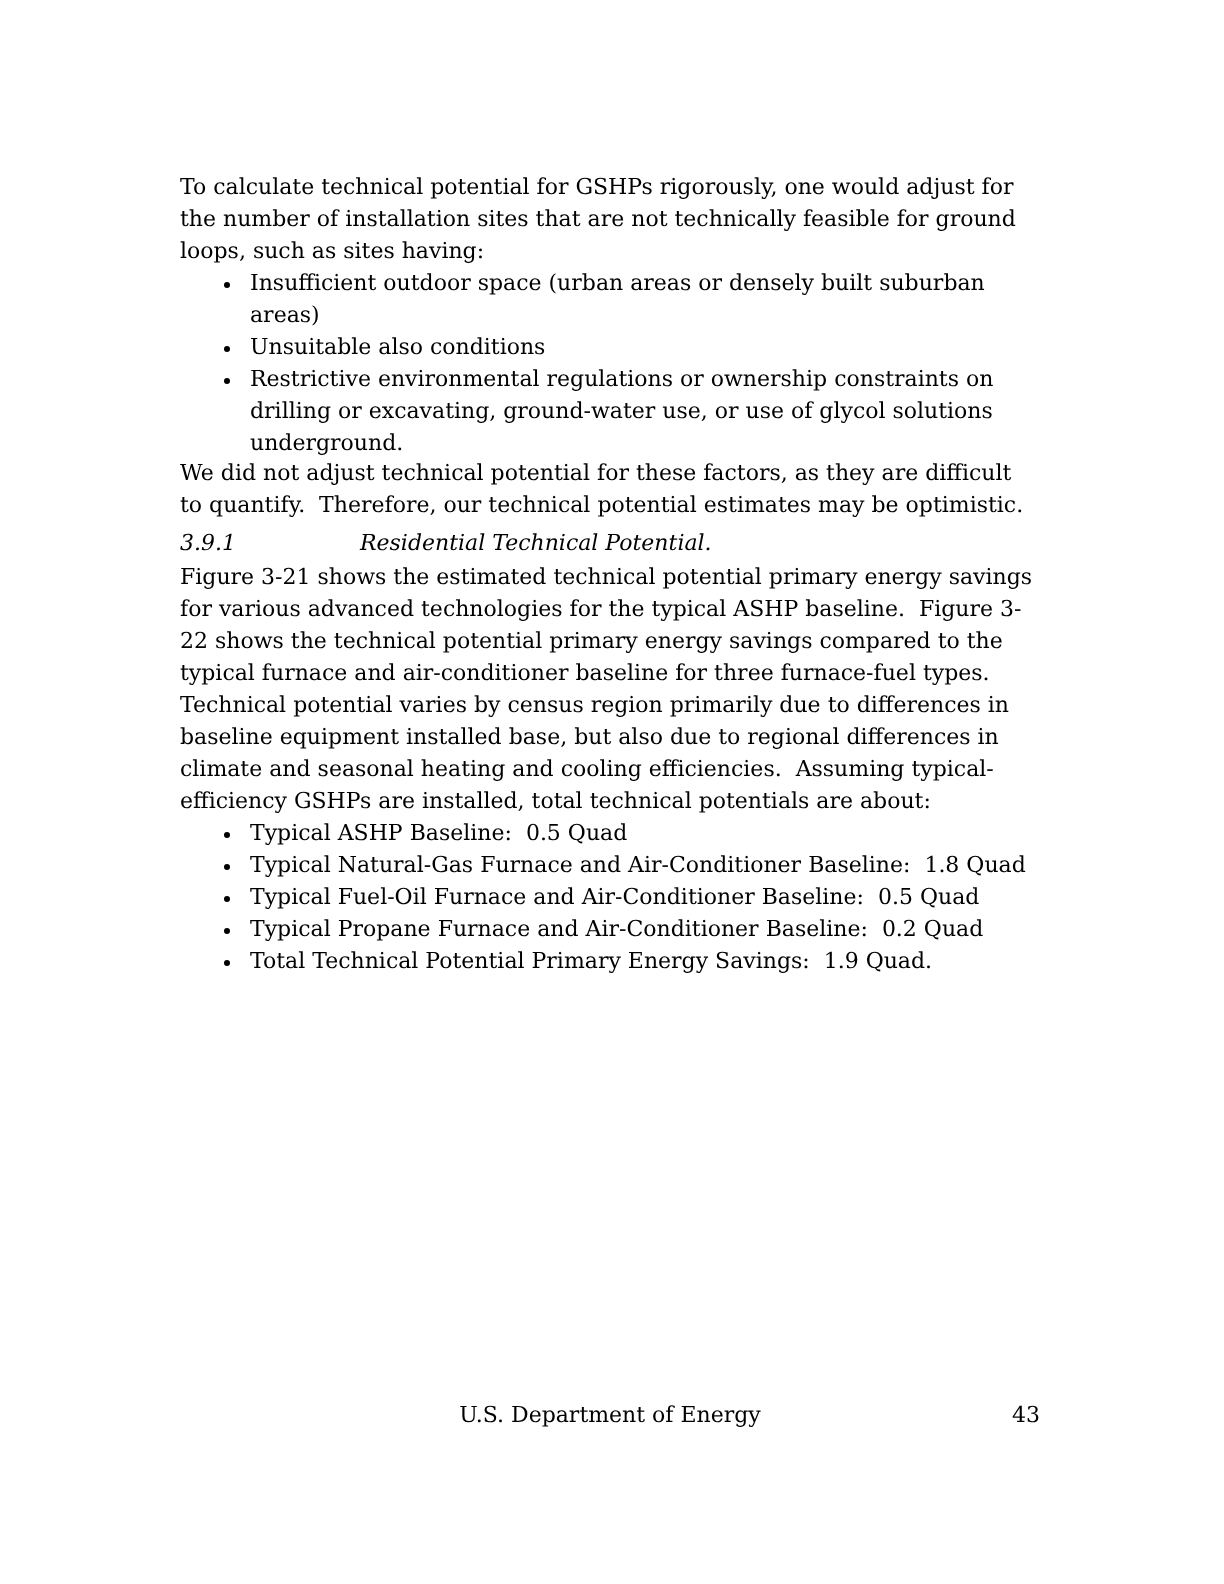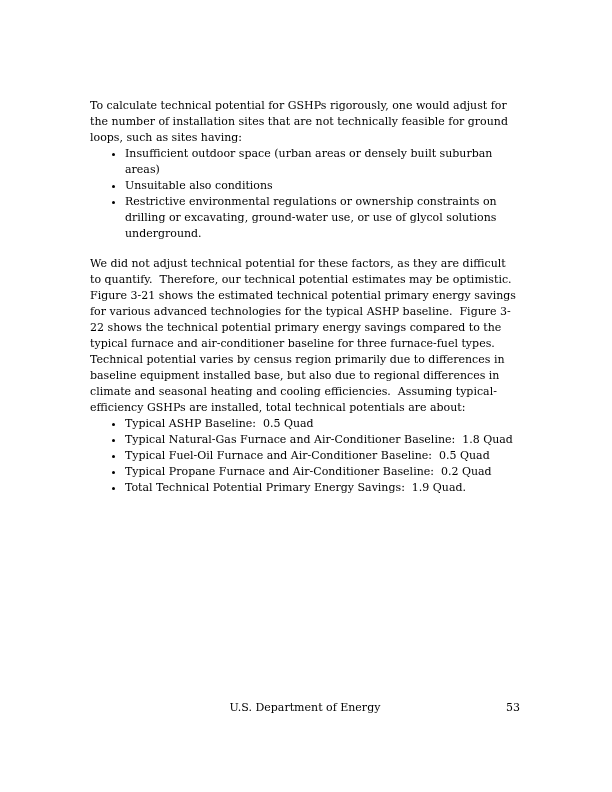--- a/index.html
+++ b/index.html
@@ -14,39 +14,38 @@
     background: #ffffff;
     box-sizing: border-box;
     font-family: "DejaVu Serif", "Liberation Serif", serif;
     font-size: 11px;
     line-height: 1.45;
     color: #000000;
     overflow: hidden;
   }
   .content {
     position: absolute;
-    top: 98px;
+    top: 86px;
     left: 90px;
     width: 430px;
   }
   p {
     margin: 0;
     white-space: pre-wrap;
   }
   ul {
     margin: 0;
     padding-left: 35px;
     list-style-type: disc;
   }
   li {
     margin: 0;
     white-space: pre-wrap;
   }
   .gap-after {
-    margin-bottom: 15px;
   }
   .heading {
     display: flex;
     font-style: italic;
     margin: 3px 0 1px 0;
   }
   .heading .h-num {
     width: 90px;
     flex: 0 0 90px;
   }
@@ -72,30 +71,34 @@
     <p>To calculate technical potential for GSHPs rigorously, one would adjust for the number of installation sites that are not technically feasible for ground loops, such as sites having:</p>
 
     <ul class="gap-after">
       <li>Insufficient outdoor space (urban areas or densely built suburban areas)</li>
       <li>Unsuitable also conditions</li>
       <li>Restrictive environmental regulations or ownership constraints on drilling or excavating, ground-water use, or use of glycol solutions underground.</li>
     </ul>
 
     <p>We did not adjust technical potential for these factors, as they are difficult to quantify.  Therefore, our technical potential estimates may be optimistic.</p>
 
+    <div class="heading">
+      <span class="h-num">3.9.1</span>
+      <span class="h-title">Residential Technical Potential.</span>
+    </div>
 
     <p>Figure 3-21 shows the estimated technical potential primary energy savings for various advanced technologies for the typical ASHP baseline.  Figure 3-22 shows the technical potential primary energy savings compared to the typical furnace and air-conditioner baseline for three furnace-fuel types.  Technical potential varies by census region primarily due to differences in baseline equipment installed base, but also due to regional differences in climate and seasonal heating and cooling efficiencies.  Assuming typical-efficiency GSHPs are installed, total technical potentials are about:</p>
 
     <ul>
       <li>Typical ASHP Baseline:  0.5 Quad</li>
       <li>Typical Natural-Gas Furnace and Air-Conditioner Baseline:  1.8 Quad</li>
       <li>Typical Fuel-Oil Furnace and Air-Conditioner Baseline:  0.5 Quad</li>
       <li>Typical Propane Furnace and Air-Conditioner Baseline:  0.2 Quad</li>
       <li>Total Technical Potential Primary Energy Savings:  1.9 Quad.</li>
     </ul>
 
   </div>
 
   <div class="footer">
     <span>U.S. Department of Energy</span>
-    <span class="page-num">53</span>
+    <span class="page-num">43</span>
   </div>
 </div>
 
 </body></html>

